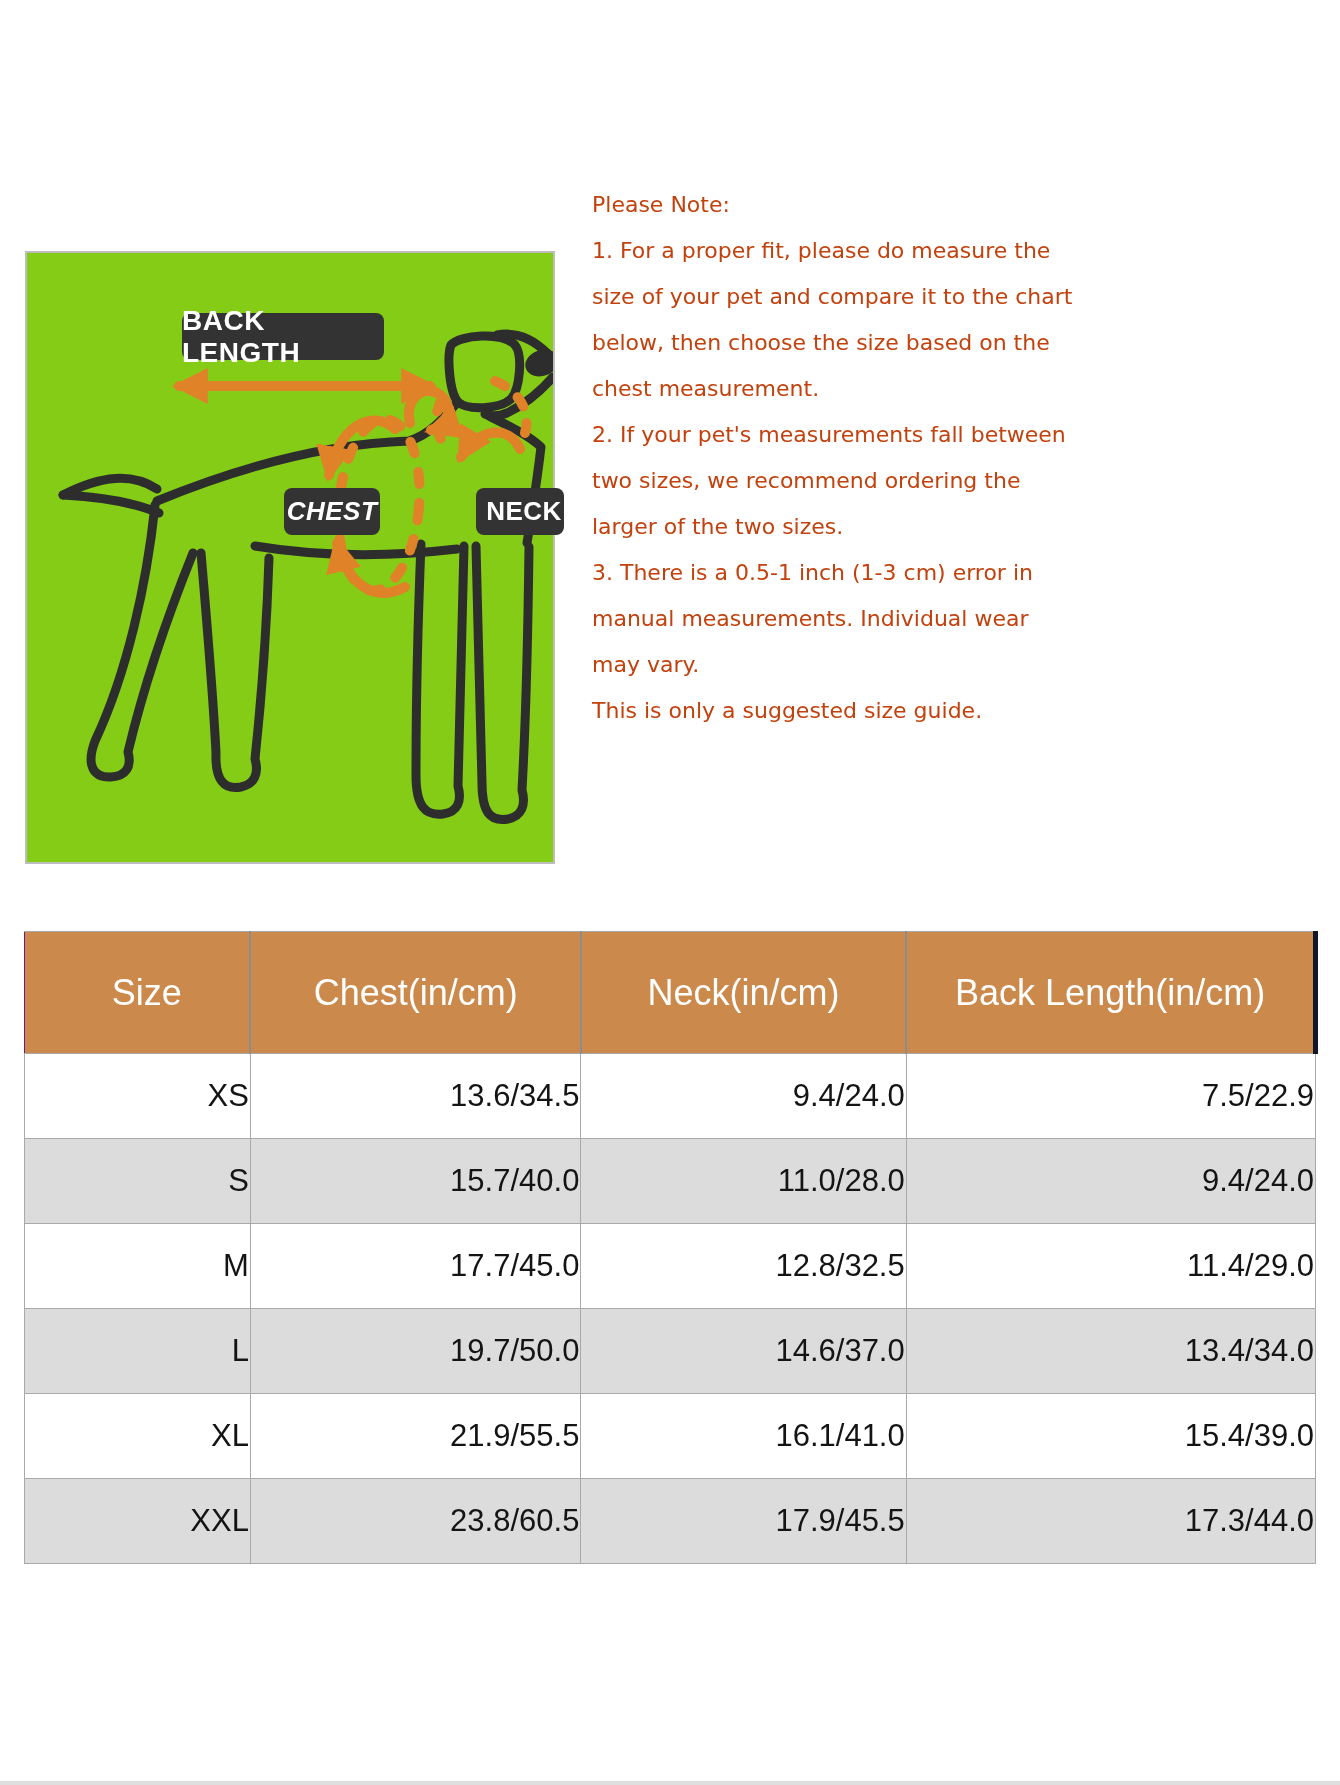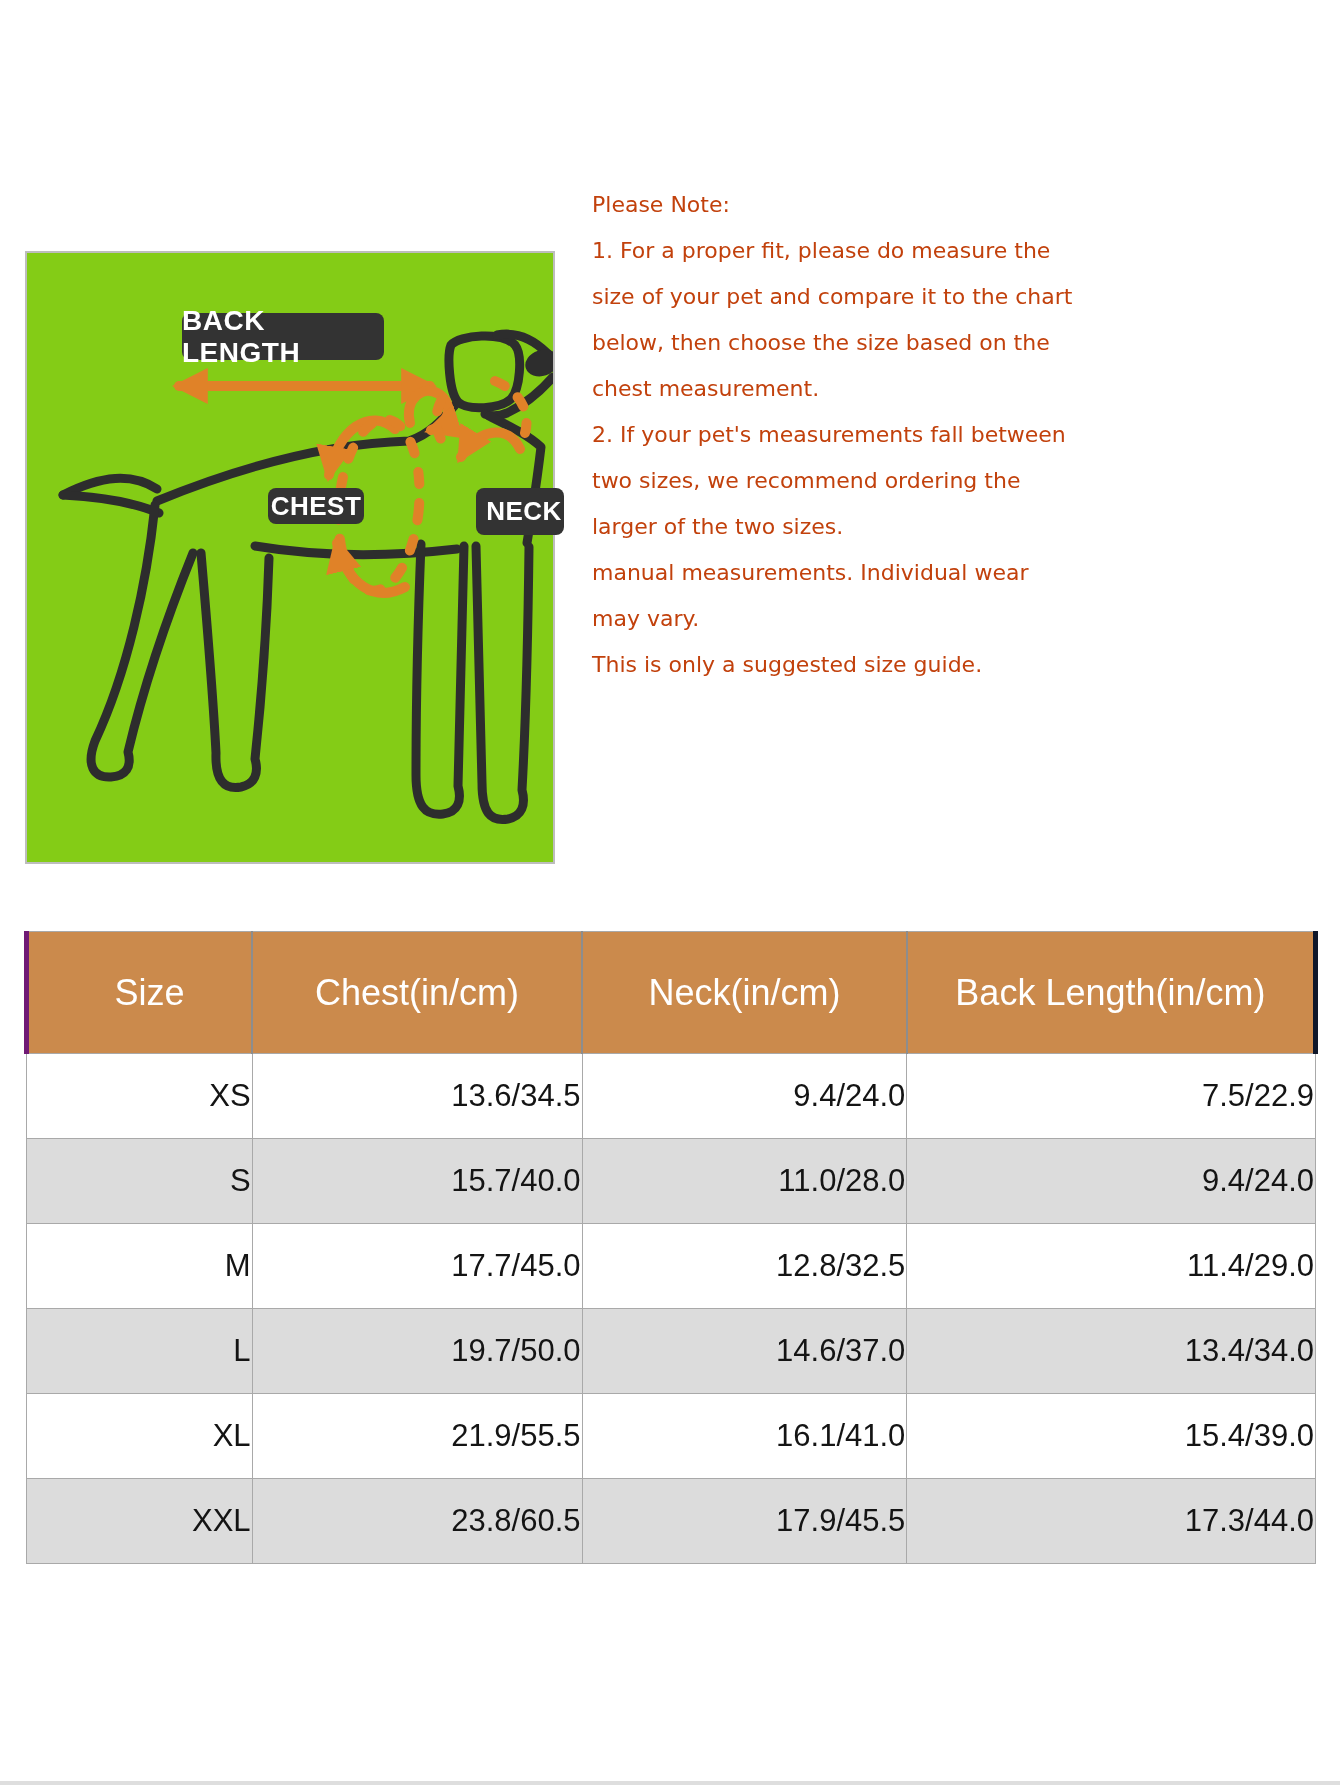--- a/index.html
+++ b/index.html
@@ -13,40 +13,40 @@
     border:2px solid #bdbdbd;background:#84cc16;box-sizing:border-box;margin-top:36px;
   }
   .diagram-box svg{position:absolute;left:0;top:0;}
   .pill{
     position:absolute;background:#333333;color:#ffffff;
     display:flex;align-items:center;justify-content:center;
     border-radius:8px;font-weight:bold;letter-spacing:.5px;
     font-family:"Liberation Sans", sans-serif;
   }
   .pill-backlength{left:155px;top:60px;width:202px;height:47px;font-size:28px;}
-  .pill-chest{left:241px;top:235px;width:96px;height:36px;font-size:26px;}
+  .pill-chest{left:257px;top:235px;width:96px;height:47px;font-size:26px;font-style:italic;}
   .pill-neck{left:449px;top:235px;width:80px;height:47px;font-size:26px;padding-left:8px;}
   
   .note{
     position:absolute;left:592px;top:182px;width:730px;
     font-family:"DejaVu Sans", sans-serif;
     font-size:22px;line-height:46px;color:#c2410c;
   }
   
   .size-table{
     position:absolute;left:24px;top:931px;width:1294px;
     border-collapse:collapse;table-layout:fixed;
     font-family:"Liberation Sans", sans-serif;
   }
   .size-table th{
     background:#cb8a4c;color:#ffffff;font-weight:normal;font-size:36px;
     height:119px;text-align:center;vertical-align:middle;
     border:2px solid #8d8d8d;border-top:1px solid #a9a9a9;border-bottom:1px solid #a9a9a9;
   }
-  .size-table th:first-child{border-left:5px solid #701a75;padding-left:20px;}
+  .size-table th:first-child{border-left:1px solid #701a75;padding-left:20px;}
   .size-table th:last-child{border-right:5px solid #0f172a;}
   .size-table td{
     font-size:31px;color:#141414;height:82px;text-align:right;vertical-align:middle;
     border:1px solid #a9a9a9;background:#ffffff;
   }
   .size-table tr.alt td{background:#dcdcdc;}
   .col-size{width:17.5%;}
   .col-chest{width:25.6%;}
   .col-neck{width:25.2%;}
   .col-back{width:31.7%;}
@@ -119,20 +119,21 @@
 
 <div class="note">
   <div>Please Note:</div>
   <div>1. For a proper fit, please do measure the</div>
   <div>size of your pet and compare it to the chart</div>
   <div>below, then choose the size based on the</div>
   <div>chest measurement.</div>
   <div>2. If your pet's measurements fall between</div>
   <div>two sizes, we recommend ordering the</div>
   <div>larger of the two sizes.</div>
+  <div>3. There is a 0.5-1 inch (1-3 cm) error in</div>
   <div>manual measurements. Individual wear</div>
   <div>may vary.</div>
   <div>This is only a suggested size guide.</div>
 </div>
 
 <table class="size-table">
   <colgroup>
     <col class="col-size">
       <col class="col-chest">
       <col class="col-neck">

